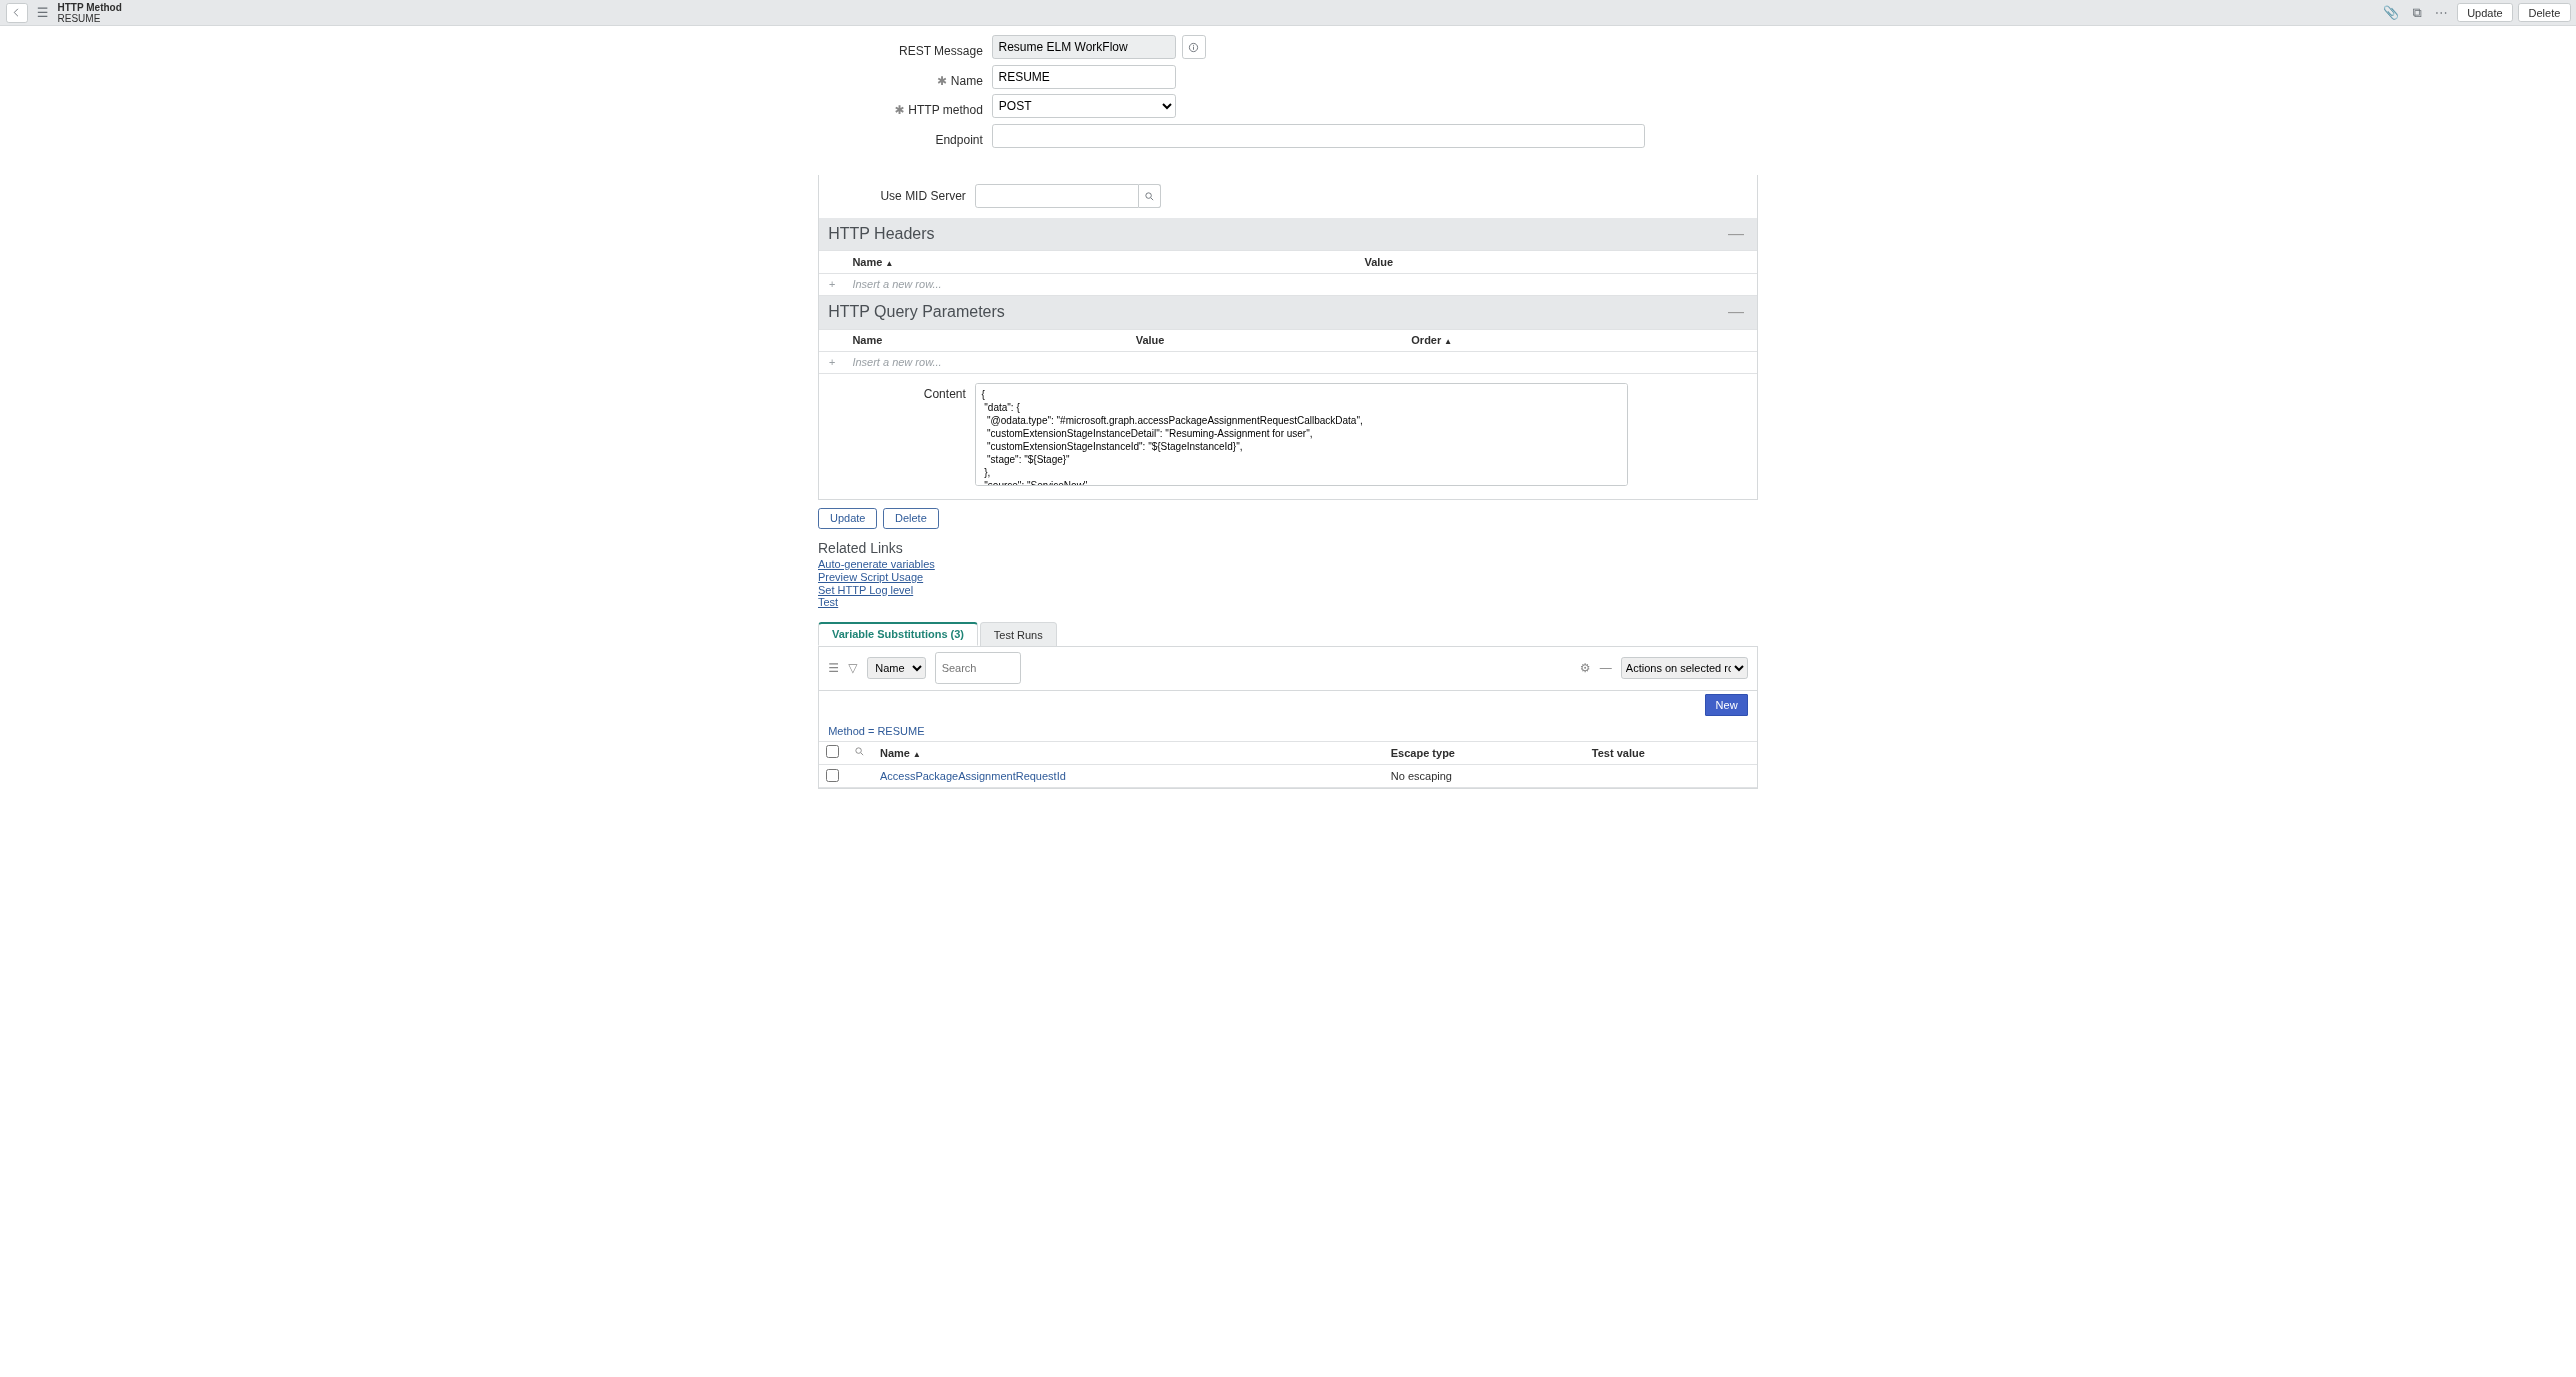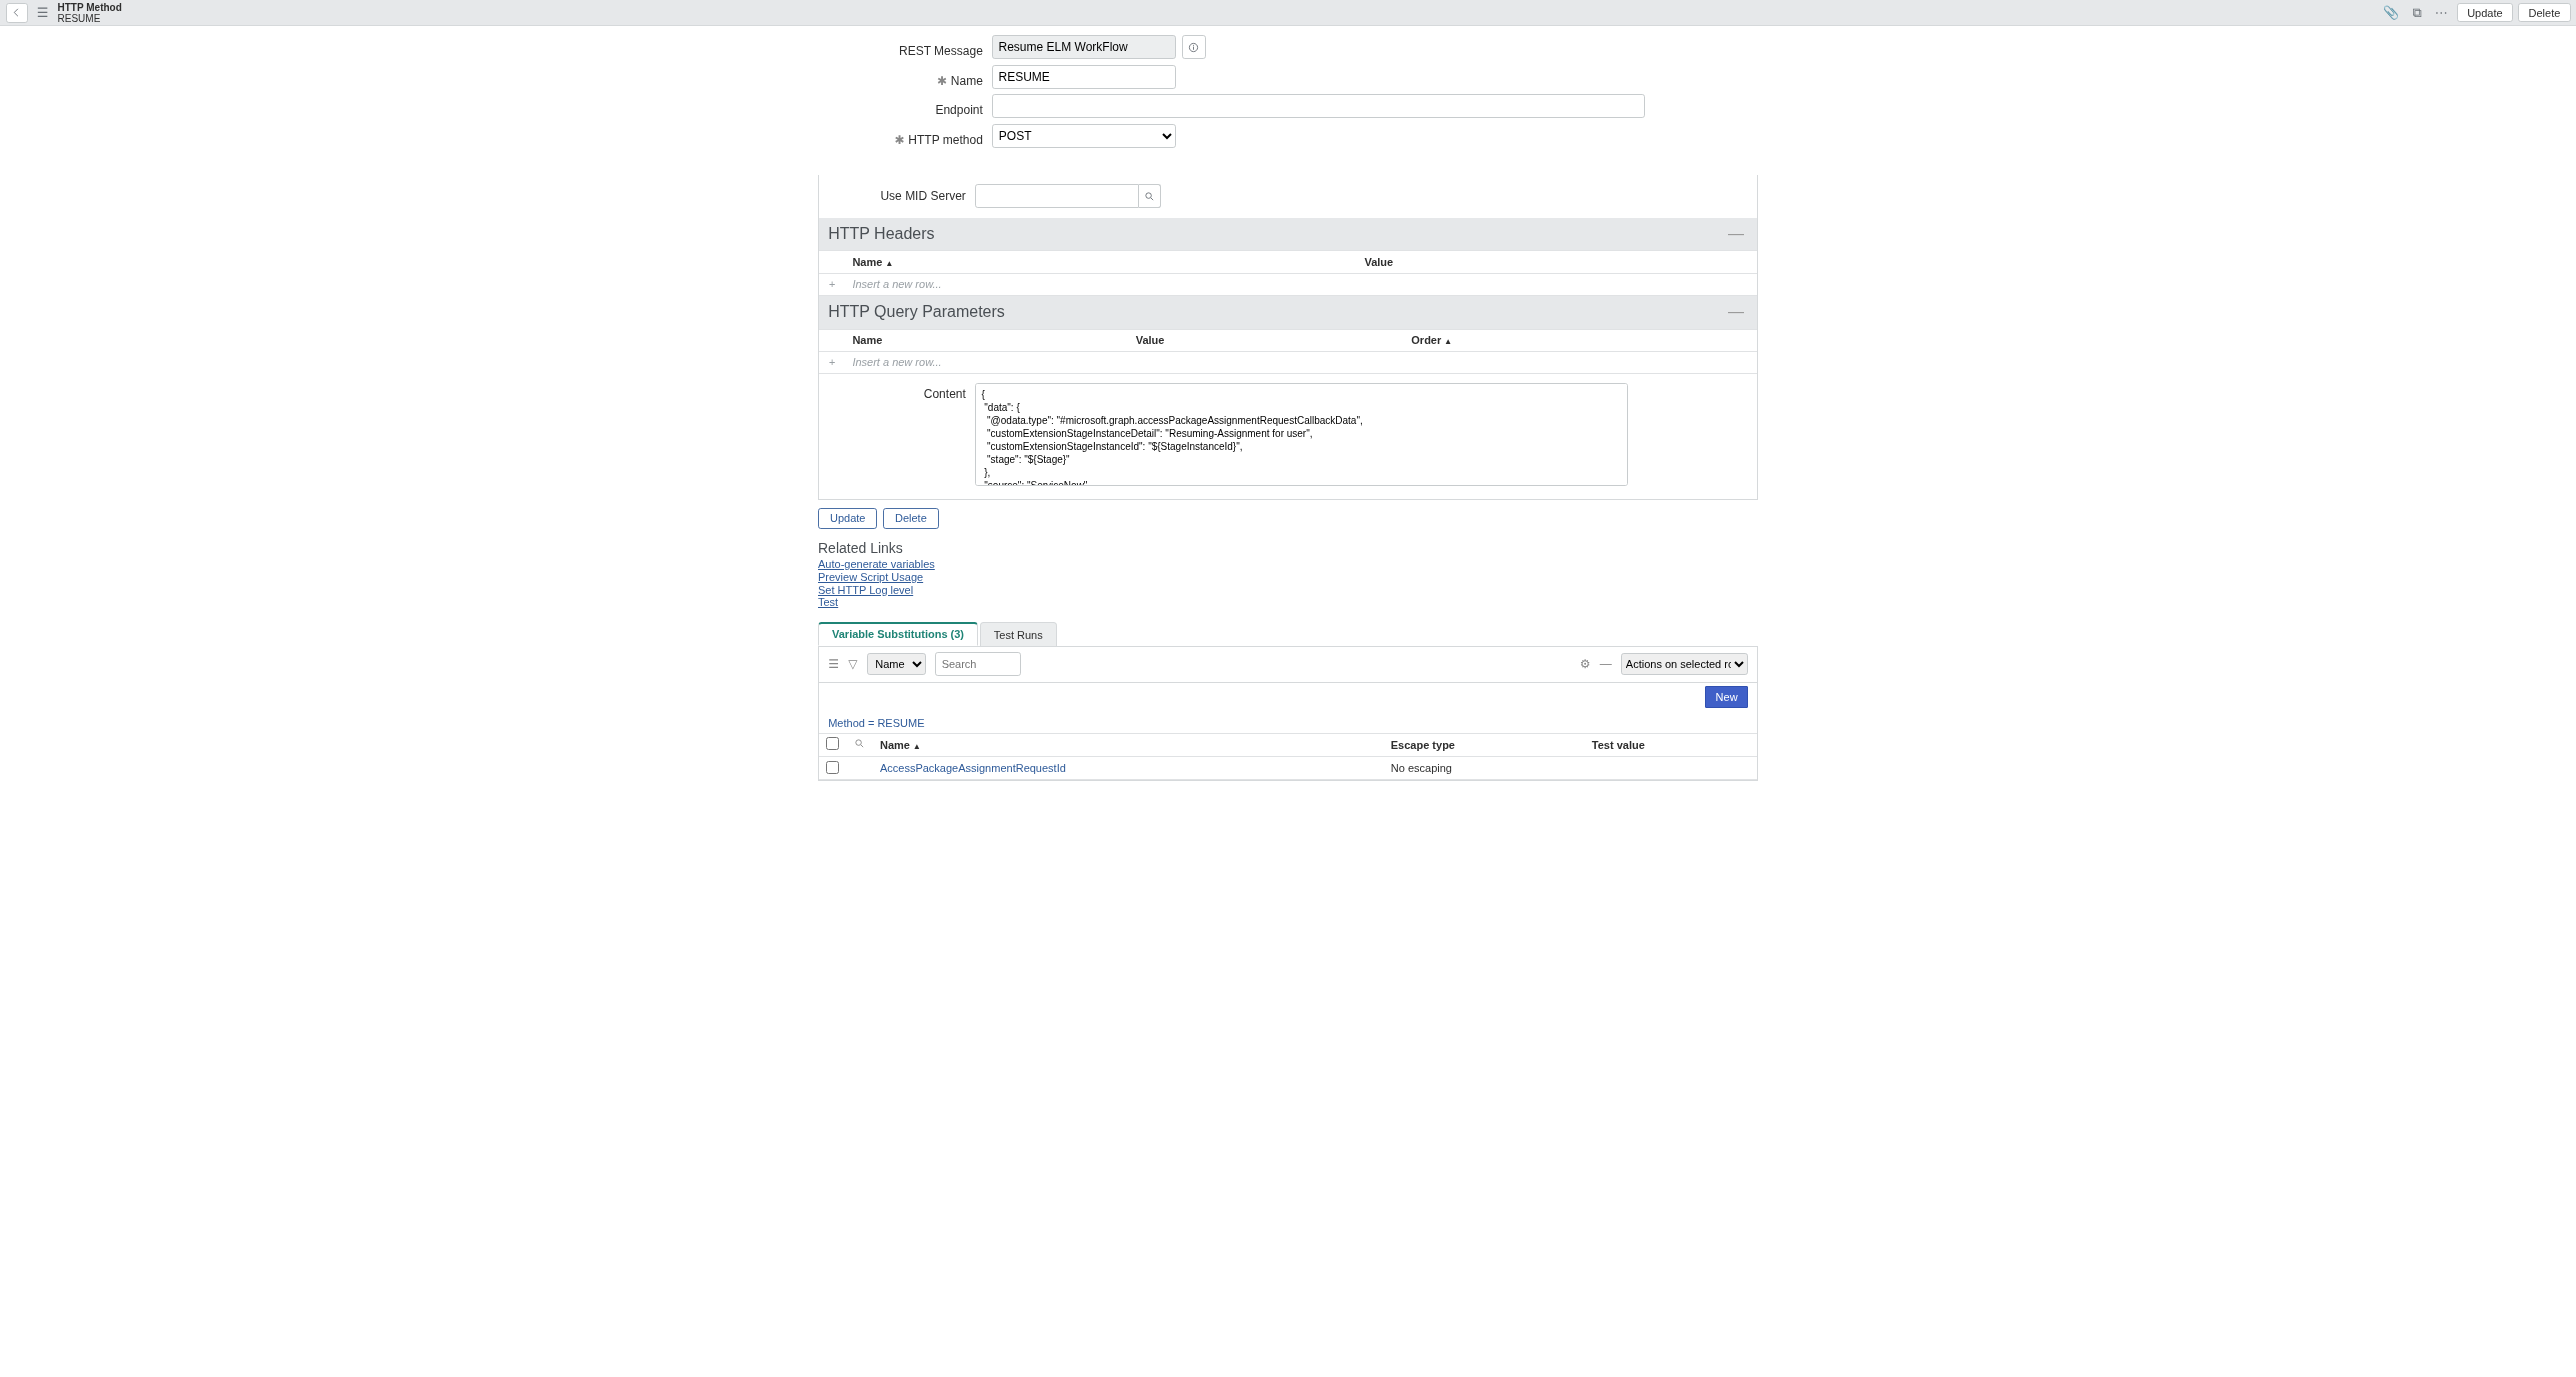--- a/index.html
+++ b/index.html
@@ -60,21 +60,21 @@
 .action-btns { margin-top: 7.4px; display: flex; gap: 5.5px; }
 .btn-sm { background: #fff; border: 0.9px solid #4a6fa5; color: #2e5a99; border-radius: 2.8px; padding: 3.7px 11px; font-size: 11px; cursor: pointer; }
 
 .related-links-hdr { font-size: 14px; color: #4a4f54; margin-top: 11px; margin-bottom: 1.8px; }
 .related-link { display: block; color: #2e5a99; font-size: 11px; text-decoration: underline; margin-top: 0.9px; cursor: pointer; }
 
 .lower-tabs { margin-top: 13px; }
 .list-toolbar { display: flex; align-items: center; padding: 5.5px 9.2px; border: 0.9px solid #d6d9db; border-top: none; gap: 9.2px; }
 .lt-icon { color: #888; cursor: pointer; font-size: 12px; }
 .lt-select { height: 22px; border: 0.9px solid #c8ccce; border-radius: 2.8px; font-size: 11px; padding: 0 3.7px; }
-.lt-search { height: 24px; width: 86px; border: 0.9px solid #c8ccce; border-radius: 2.8px; padding: 0 5.5px; font-size: 11px; }
+.lt-search { height: 32px; width: 86px; border: 0.9px solid #c8ccce; border-radius: 2.8px; padding: 0 5.5px; font-size: 11px; }
 .lt-right { margin-left: auto; display: flex; align-items: center; gap: 9.2px; }
 .lt-actions { height: 22px; border: 0.9px solid #c8ccce; border-radius: 2.8px; font-size: 11px; width: 127px; }
 .new-btn { background: #4060c8; color: #fff; border: 0.9px solid #3050b0; border-radius: 1px; padding: 3.7px 9.2px; font-size: 11px; cursor: pointer; }
 .new-btn-row { display:flex; justify-content:flex-end; padding: 3.7px 9.2px 5.5px; border-left:0.9px solid #d6d9db; border-right:0.9px solid #d6d9db; }
 
 .breadcrumb { padding: 3.7px 9.2px; font-size: 11px; color: #2e5a99; border-left:0.9px solid #d6d9db; border-right:0.9px solid #d6d9db; }
 .vartbl-wrap { border-left:0.9px solid #d6d9db; border-right:0.9px solid #d6d9db; border-bottom:0.9px solid #d6d9db; }
 .vartbl { width: 100%; border-collapse: collapse; }
 .vartbl th { text-align:left; font-size:11px; font-weight:600; padding: 3.7px 7.4px; border-top:0.9px solid #e0e2e4; border-bottom:0.9px solid #e0e2e4; }
 .vartbl td { font-size:11px; padding: 3.7px 7.4px; border-bottom:0.9px solid #e0e2e4; }
@@ -121,28 +121,28 @@
               <line x1="12" y1="10" x2="12" y2="17" stroke="#6b7177" stroke-width="2"></line>
               <circle cx="12" cy="7" r="1.2" fill="#6b7177"></circle>
             </svg>
         </div>
       </div>
       <div class="form-row">
         <label><span class="req">✱</span><span>Name</span></label>
         <input class="form-input" value="RESUME" style="">
       </div>
       <div class="form-row">
-        <label>Endpoint</label>
-        <input class="endpoint-input" value="" style="">
-      </div>
-      <div class="form-row">
         <label><span class="req">✱</span><span>HTTP method</span></label>
         <select class="form-select">
           <option>POST</option>
         </select>
+      </div>
+      <div class="form-row">
+        <label>Endpoint</label>
+        <input class="endpoint-input" value="" style="">
       </div>
     </div>
   </div>
 </div>
 
 <div class="content-wrap">
 
   <div class="panel">
     <div class="mid-row">
       <label>Use MID Server</label>

